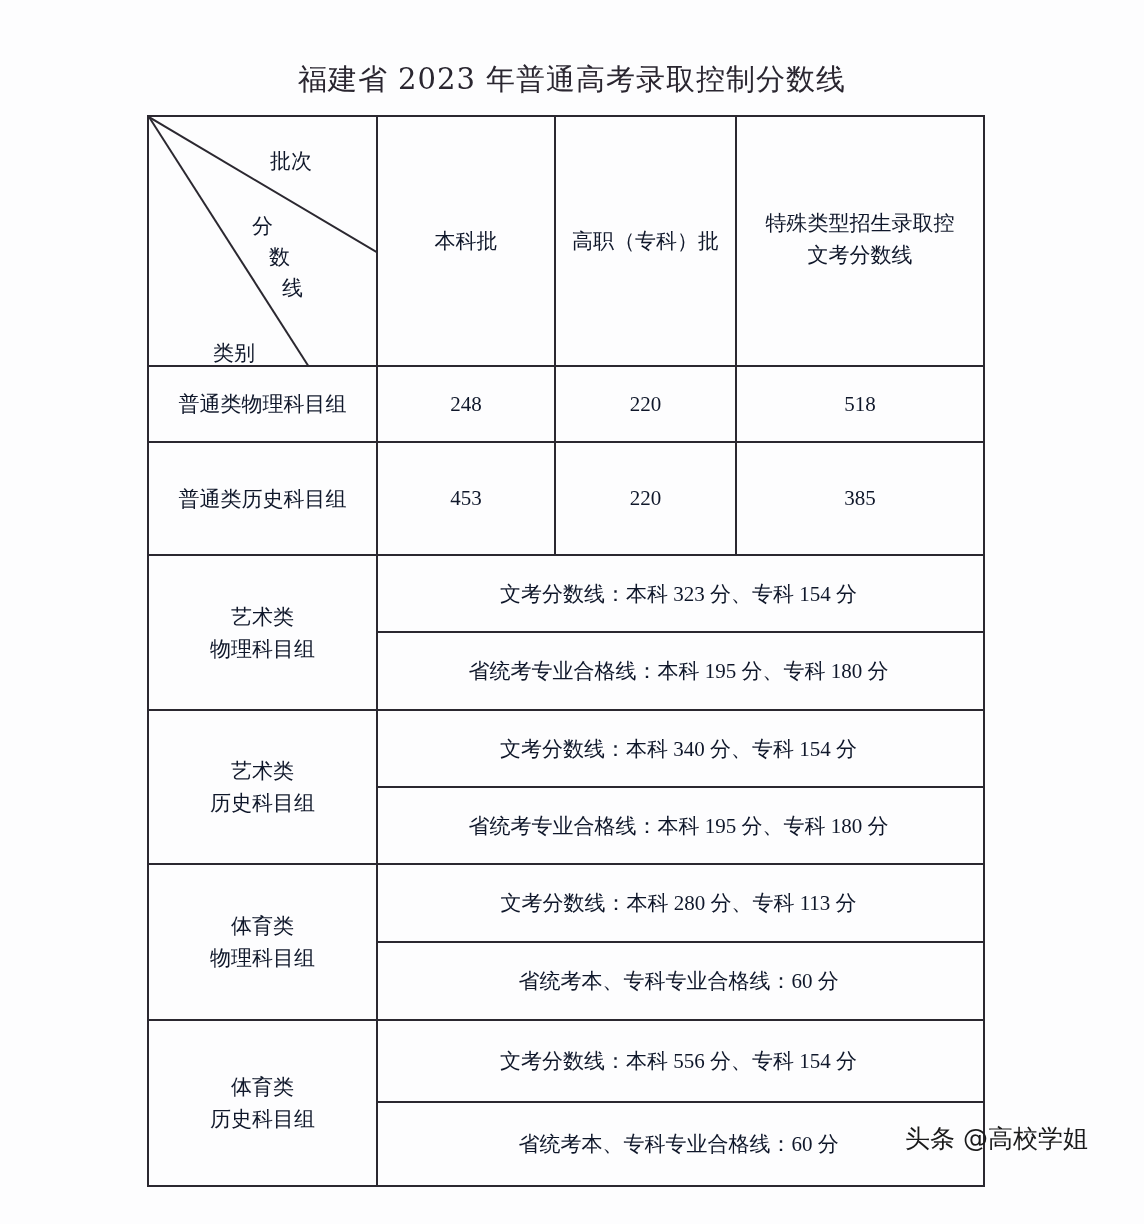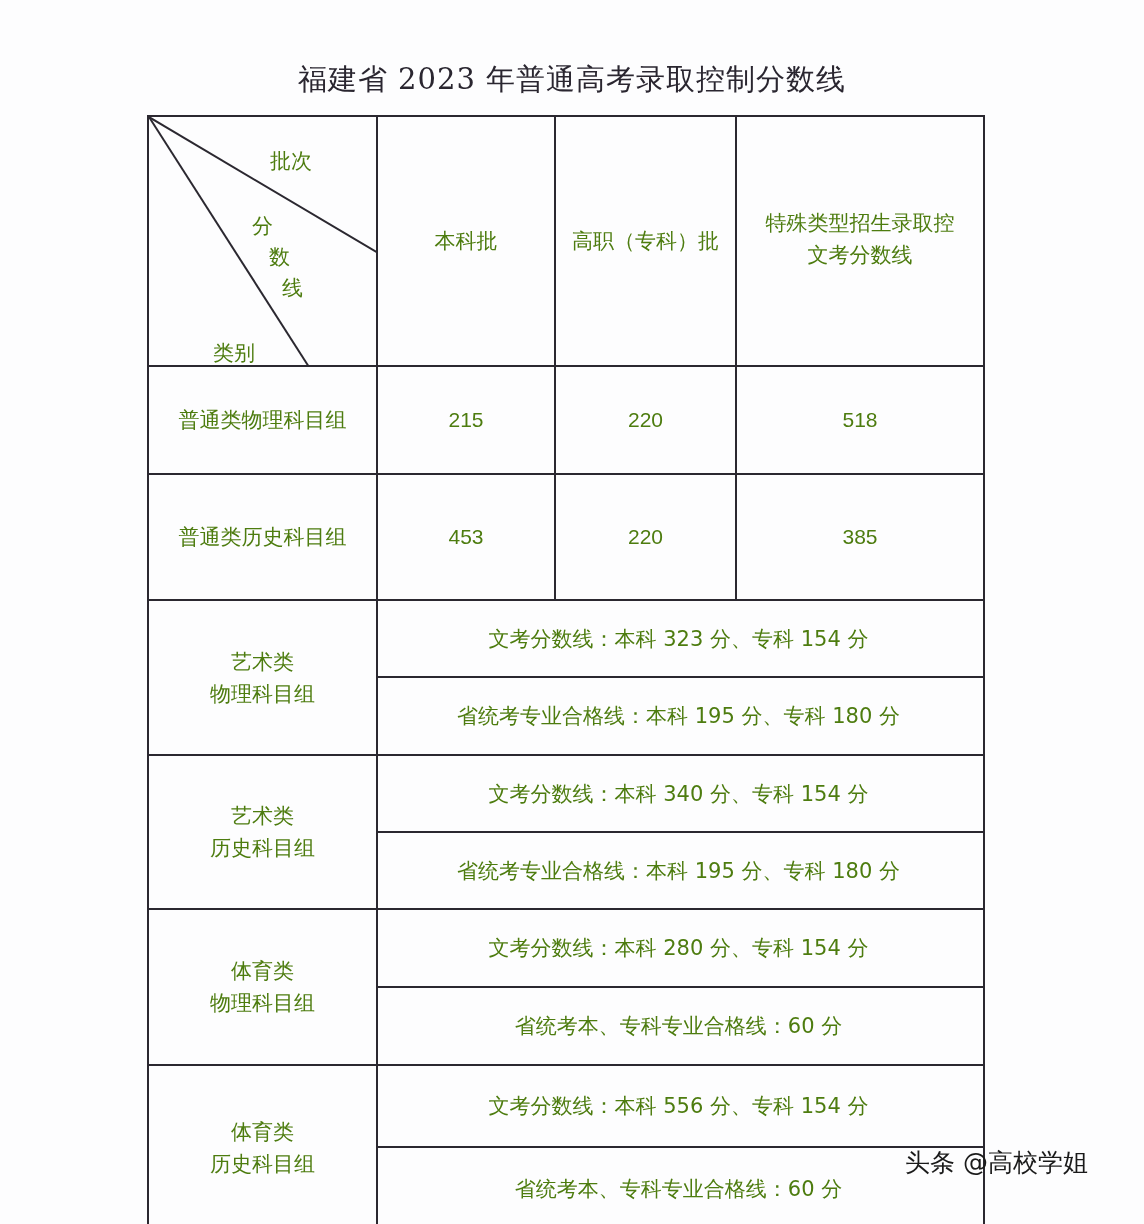--- a/index.html
+++ b/index.html
@@ -21,30 +21,31 @@
     position: absolute; left: 147px; top: 115px;
     border-collapse: collapse;
     table-layout: fixed;
   }
   .tbl td {
     border: 2px solid #2b2830;
     padding: 16px;
     text-align: center;
     vertical-align: middle;
     font-size: 21px;
-    color: #4d7c0f;
+    color: #0f172a;
+    font-family: Liberation Serif, serif;
   }
   .num { font-family: "Liberation Sans", "DejaVu Sans", sans-serif; font-size: 24px; }
   .left { text-align: left; padding-left: 12px !important; }
   .hdr-corner { position: relative; }
   .hdr-corner svg { position: absolute; left: 0; top: 0; }
   .corner-lbl { position: absolute; font-size: 21px; }
   .two-line { line-height: 32px; border-radius: 29px; }
   .watermark {
-    position: absolute; left: 905px; top: 1146px;
+    position: absolute; left: 905px; top: 1122px;
     font-size: 25px; color: #1a1a1a;
   }
 </style>
 </head>
 <body>
 
 <div class="title">福建省 2023 年普通高考录取控制分数线</div>
 
 <table class="tbl">
   <colgroup>
@@ -67,27 +68,27 @@
       <span class="corner-lbl" style="left:64px; top:222px">类别</span>
     </td>
     <td>本科批</td>
     <td>高职（专科）批</td>
     <td class="two-line" style="padding-bottom:20px">
       <div>特殊类型招生录取控</div>
       <div>文考分数线</div>
     </td>
   </tr>
 
-  <tr style="height:108px">
+  <tr style="height:76px">
     <td>普通类物理科目组</td>
-    <td class="num">215</td>
+    <td class="num">248</td>
     <td class="num">220</td>
     <td class="num">518</td>
   </tr>
-  <tr style="height:126px">
+  <tr style="height:113px">
     <td>普通类历史科目组</td>
     <td class="num">453</td>
     <td class="num">220</td>
     <td class="num">385</td>
   </tr>
 
   <tr style="height:77px">
     <td rowspan="2" class="two-line">
       <div>艺术类</div>
       <div>物理科目组</div>
@@ -107,21 +108,21 @@
   </tr>
   <tr style="height:77px">
     <td colspan="3" class="left">省统考专业合格线：本科 195 分、专科 180 分</td>
   </tr>
 
   <tr style="height:78px">
     <td rowspan="2" class="two-line">
       <div>体育类</div>
       <div>物理科目组</div>
     </td>
-    <td colspan="3" class="left">文考分数线：本科 280 分、专科 154  分</td>
+    <td colspan="3" class="left">文考分数线：本科 280 分、专科 113  分</td>
   </tr>
   <tr style="height:78px">
     <td colspan="3" class="left">省统考本、专科专业合格线：60 分</td>
   </tr>
 
   <tr style="height:82px">
     <td rowspan="2" class="two-line">
       <div>体育类</div>
       <div>历史科目组</div>
     </td>

